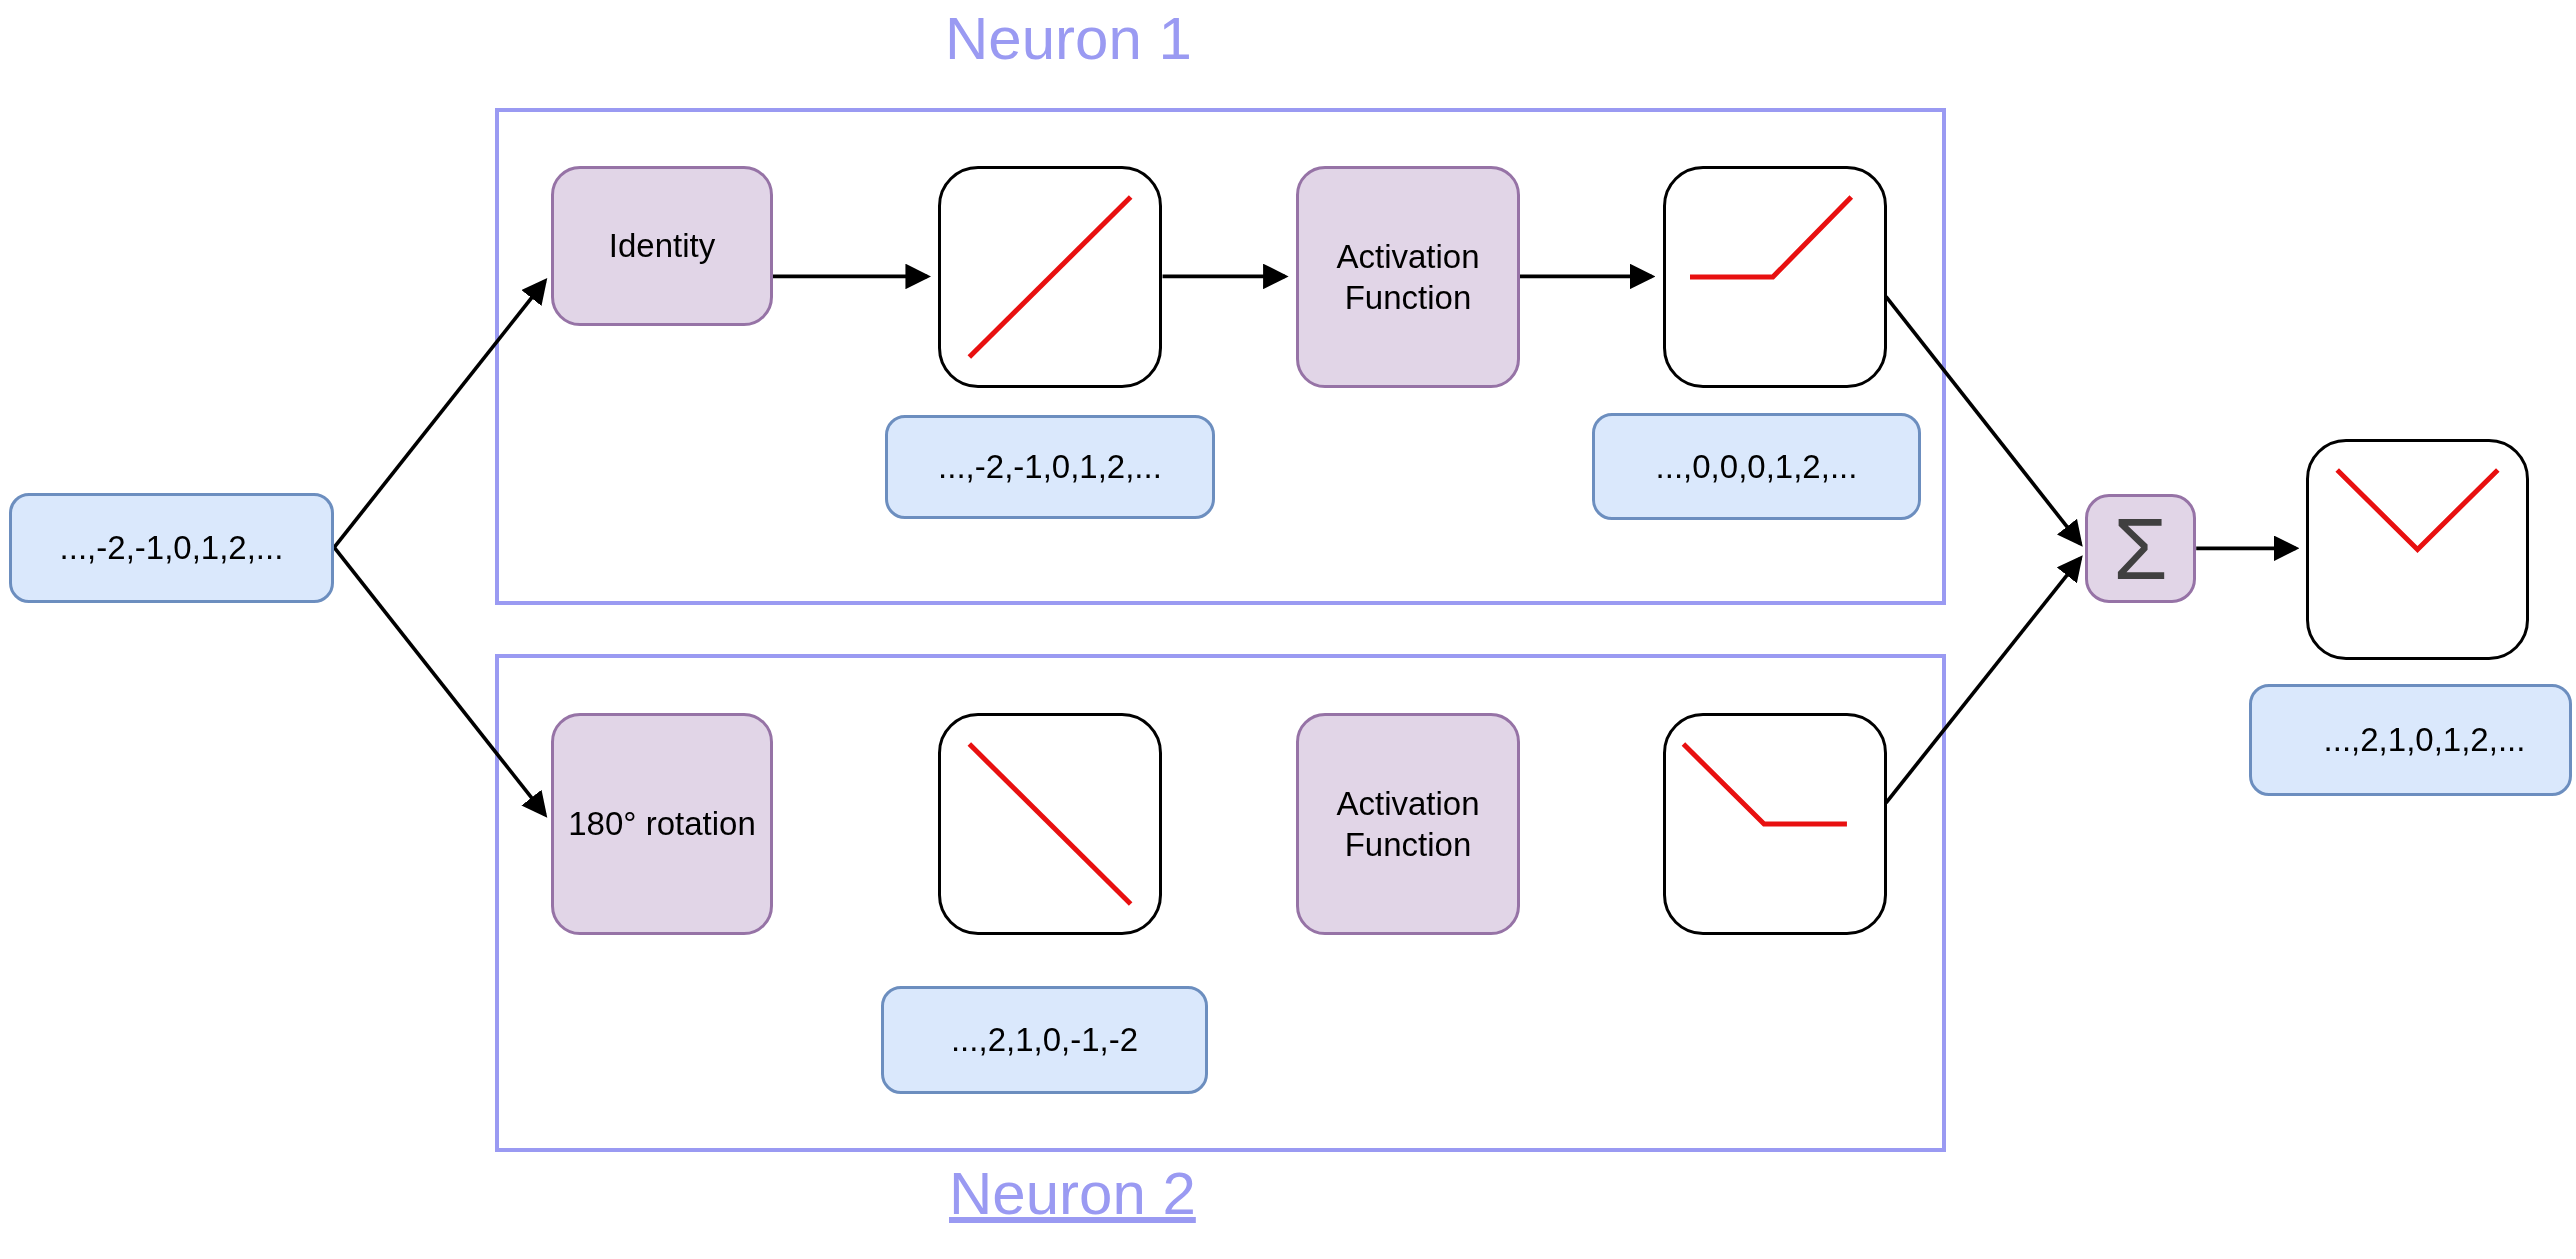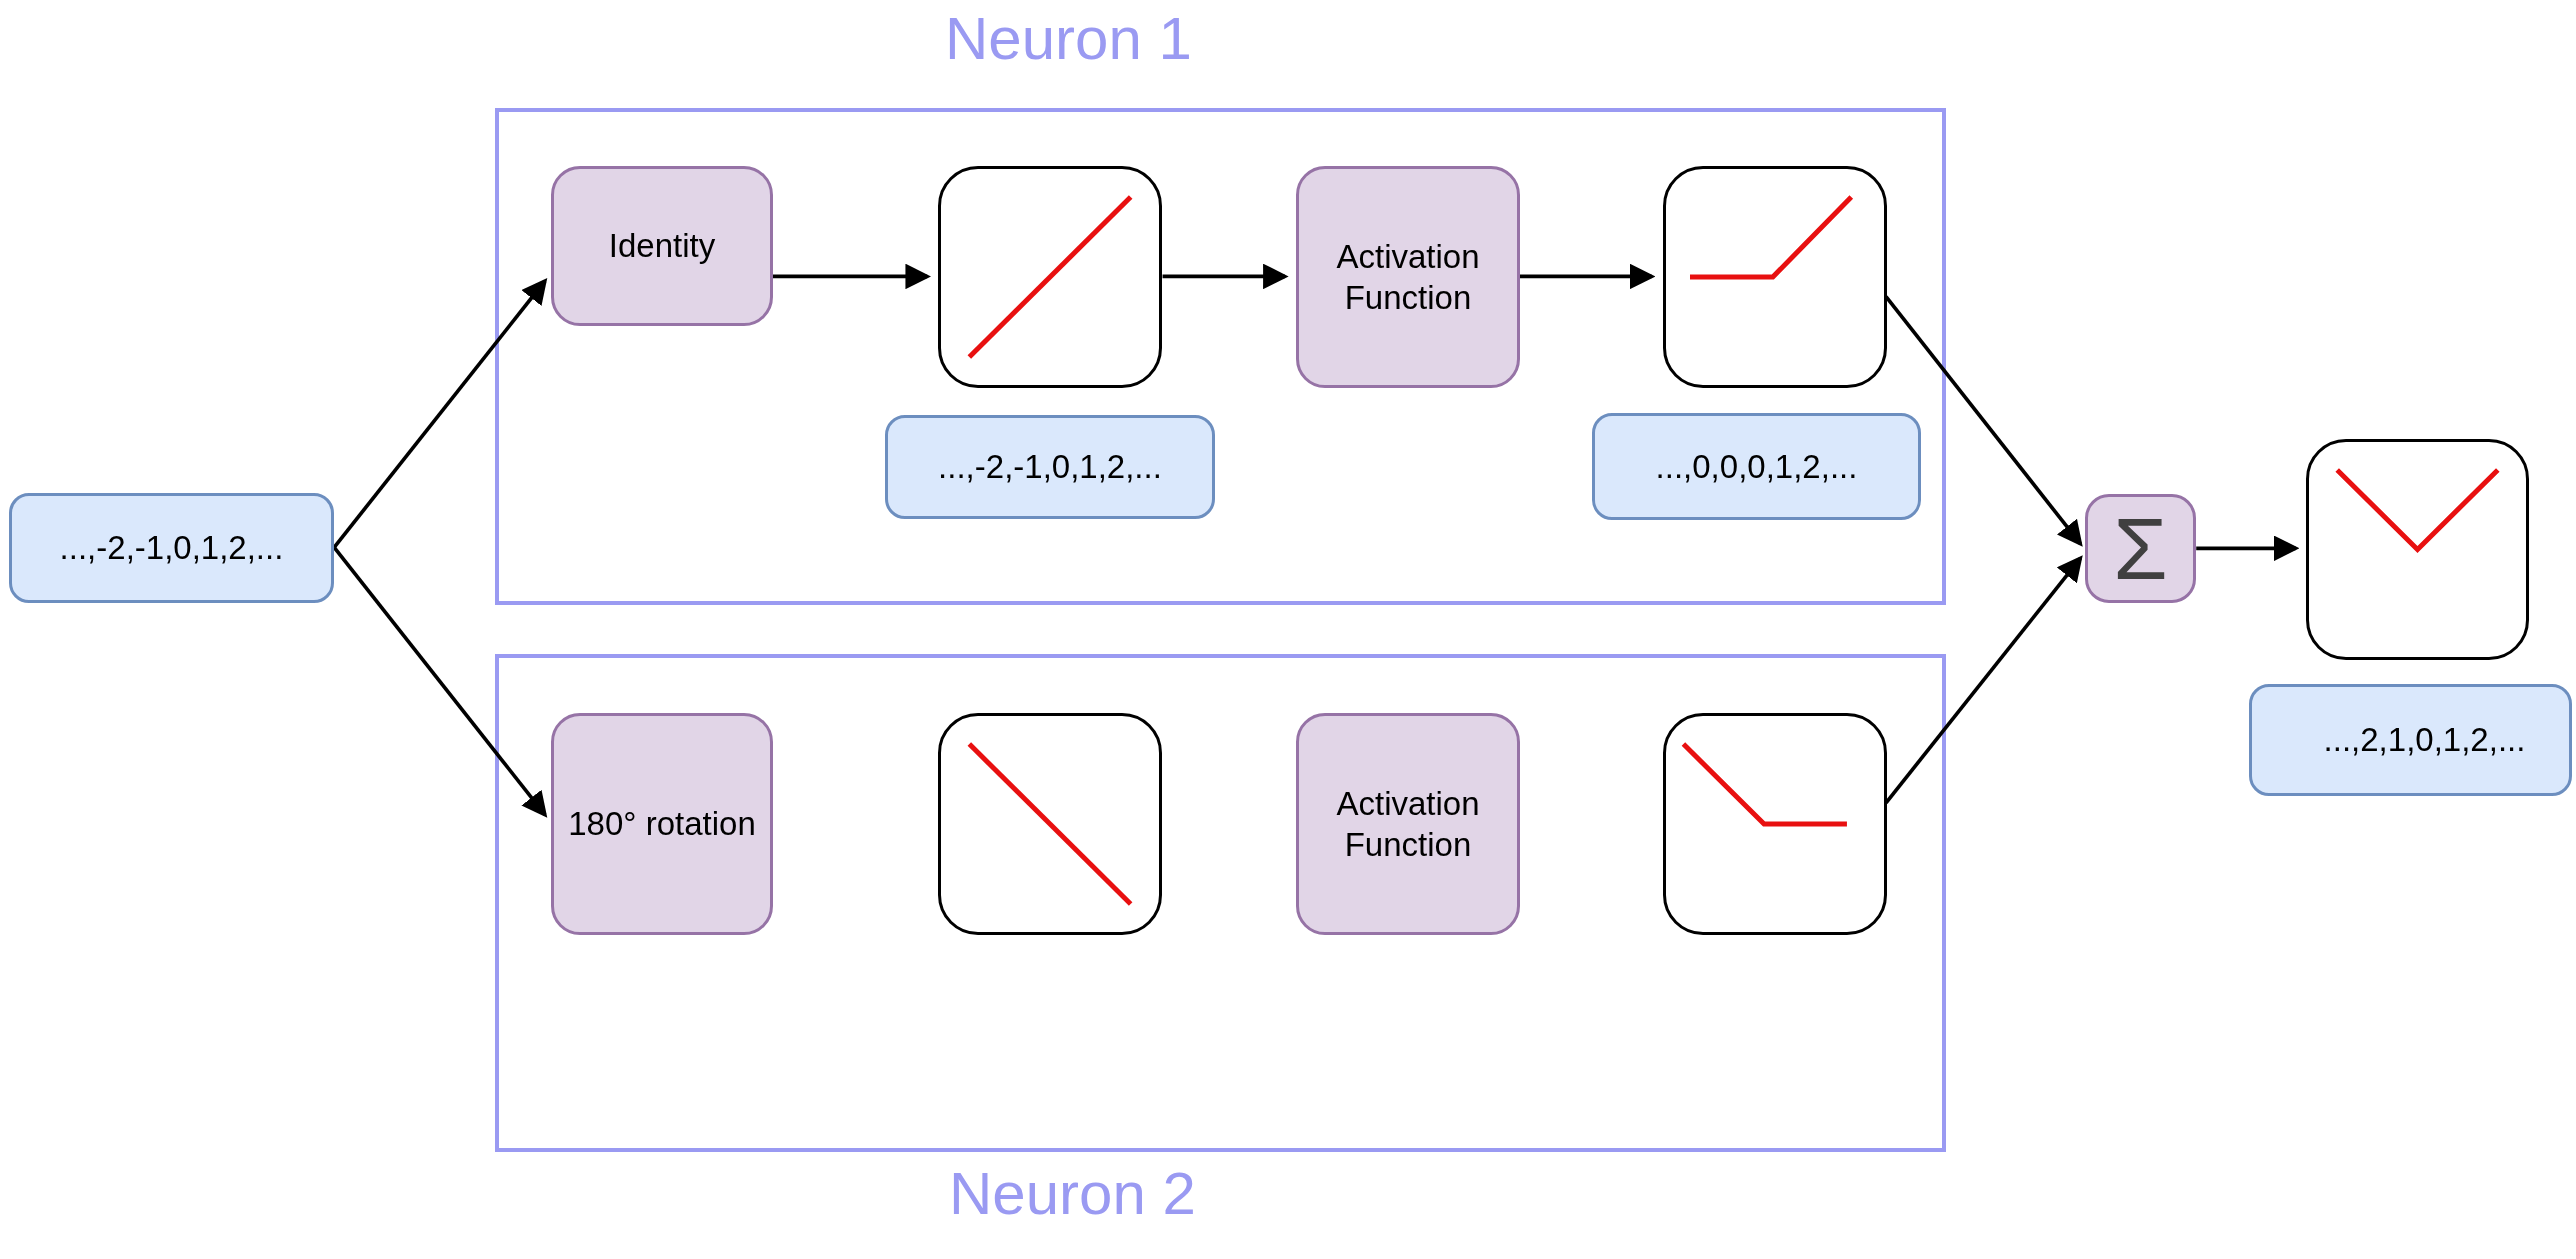--- a/index.html
+++ b/index.html
@@ -54,21 +54,21 @@
 </style>
 </head>
 <body>
 
 <div id="app">
 
   <div class="container" style="left:495px;top:108px;width:1451px;height:497px;"></div>
   <div class="container" style="left:495px;top:654px;width:1451px;height:498px;"></div>
 
   <div class="title" style="left:945px;top:5.5px;width:548px;">Neuron 1</div>
-  <div class="title" style="left:949px;top:1161px;width:548px;">Neuron 2</div>
+  <div class="title" style="left:949px;top:1161px;width:548px;text-decoration:underline;">Neuron 2</div>
 
   <svg id="edges-layer" viewBox="0 0 2823 1380" xmlns="http://www.w3.org/2000/svg">
     <defs>
       <marker id="arrowhead" viewBox="0 0 10 10" refX="8.5" refY="5" markerWidth="7" markerHeight="7" orient="auto">
         <path d="M0,0 L10,5 L0,10 Z" class="arrowhead-fill"></path>
       </marker>
     </defs>
   <line x1="366" y1="600" x2="597" y2="308" class="edge" marker-end="url(#arrowhead)"></line>
       <line x1="366" y1="600" x2="597" y2="893" class="edge" marker-end="url(#arrowhead)"></line>
       <line x1="847" y1="303" x2="1016" y2="303" class="edge" marker-end="url(#arrowhead)"></line>
@@ -124,20 +124,23 @@
   <div class="box purple" style="left:1296px;top:713px;width:224px;height:222px;">
     <span class="lbl">Activation Function</span>
   </div>
 
   <div class="box graph" style="left:1663px;top:713px;width:224px;height:222px;">
     <svg class="plot" viewBox="0 0 100 100" preserveAspectRatio="none">
       <polyline points="8,13 45,50 83,50"></polyline>
     </svg>
   </div>
 
+  <div class="box blue" style="left:881px;top:986px;width:327px;height:108px;">
+    <span>...,2,1,0,-1,-2</span>
+  </div>
 
 
   <div class="box purple sigma" style="left:2085px;top:494px;width:111px;height:109px;">
     <span>Σ</span>
   </div>
 
   <div class="box graph" style="left:2306px;top:439px;width:223px;height:221px;">
     <svg class="plot" viewBox="0 0 100 100" preserveAspectRatio="none">
       <polyline points="13,13 50,50 87,13"></polyline>
     </svg>

